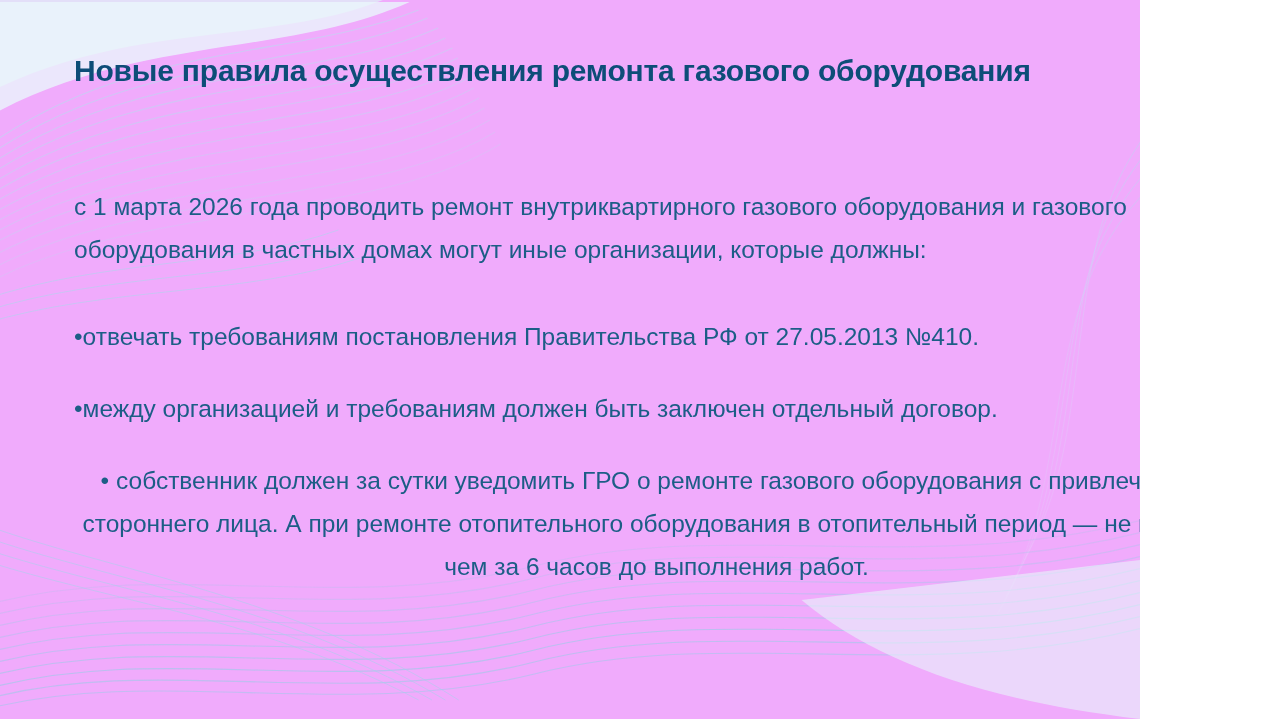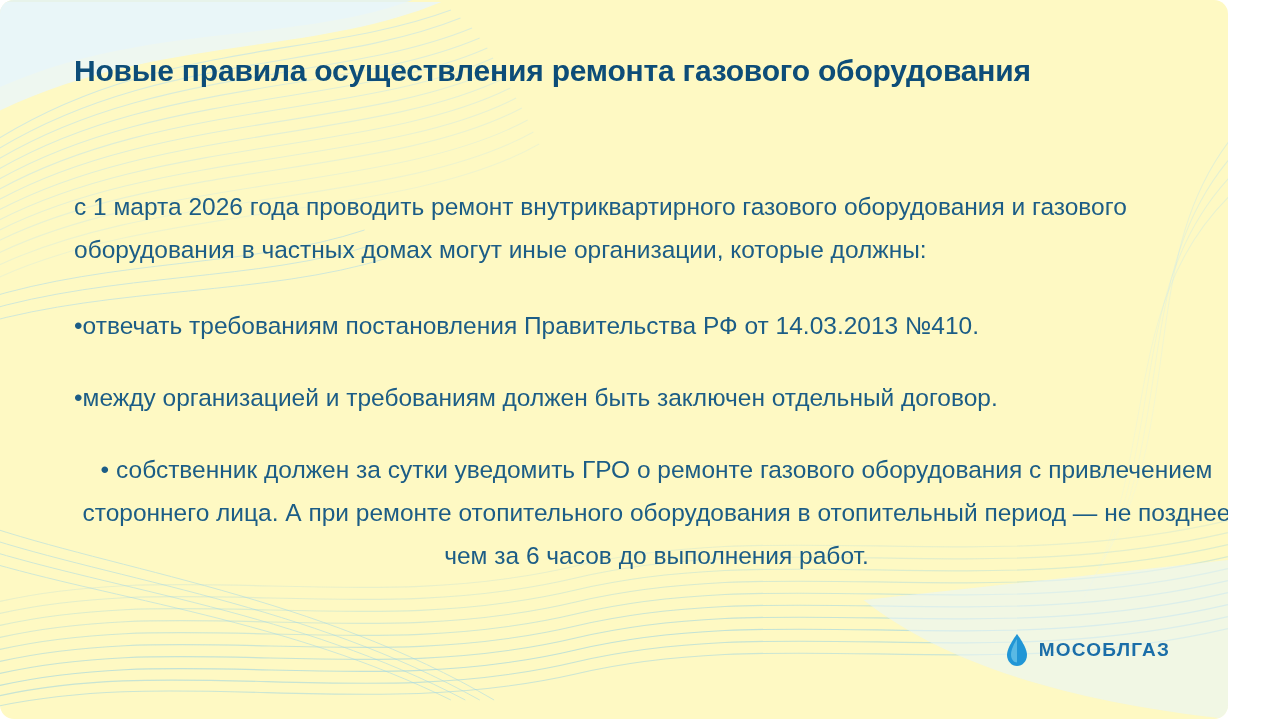--- a/index.html
+++ b/index.html
@@ -5,25 +5,24 @@
   html, body {
     margin: 0;
     padding: 0;
     background: #ffffff;
   }
   body {
     font-family: "Liberation Sans", sans-serif;
   }
   .slide {
     position: relative;
-    width: 1228px;
+    width: 1140px;
     height: 719px;
-    background: #fef9c3;
+    background: #f0abfc;
     overflow: hidden;
-    border-radius: 14px;
   }
   .bg-waves {
     position: absolute;
     inset: 0;
     width: 100%;
     height: 100%;
     pointer-events: none;
   }
   .content {
     position: relative;
@@ -48,21 +47,21 @@
     top: 185px;
     width: 1165px;
   }
   .para {
     color: #1c5d86;
     font-size: 24.5px;
     line-height: 43px;
     margin: 0 0 26px 0;
   }
   .para.lead {
-    margin-bottom: 33px;
+    margin-bottom: 44px;
   }
   .para.bullet {
     margin-bottom: 29px;
   }
   .para.last {
     margin-bottom: 0;
     text-align: center;
   }
   .logo {
     position: absolute;
@@ -157,29 +156,20 @@
 
     <path d="M1280,719 C1100,700 980,660 900,600 L1280,560 Z" fill="#e8f5fa" opacity="0.6"></path>
   </svg>
 
   <div class="content">
 
     <h1 class="slide-title">Новые правила осуществления ремонта газового оборудования</h1>
 
     <div class="body-block">
       <p class="para lead">с 1 марта 2026 года проводить ремонт внутриквартирного газового оборудования и газового оборудования в частных домах могут иные организации, которые должны:</p>
-      <p class="para bullet">•отвечать требованиям постановления Правительства РФ от 14.03.2013 №410.</p>
+      <p class="para bullet">•отвечать требованиям постановления Правительства РФ от 27.05.2013 №410.</p>
       <p class="para bullet">•между организацией и требованиям должен быть заключен отдельный договор.</p>
       <p class="para last">• собственник должен за сутки уведомить ГРО о ремонте газового оборудования с привлечением стороннего лица. А при ремонте отопительного оборудования в отопительный период — не позднее чем за 6 часов до выполнения работ.</p>
     </div>
 
-    <div class="logo">
-      <span class="logo-drop">
-        <svg viewBox="0 0 26 34" width="26" height="34">
-          <path d="M13 1 C13 1 3 14 3 22 C3 28.2 7.6 33 13 33 C18.4 33 23 28.2 23 22 C23 14 13 1 13 1 Z" fill="#2196d6"></path>
-          <path d="M13 6 C13 6 7 15 7 21.5 C7 26 9.7 29.5 13 29.5 Z" fill="#63bfe6" opacity="0.85"></path>
-        </svg>
-      </span>
-      <span class="logo-text">МОСОБЛГАЗ</span>
-    </div>
 
   </div>
 </div>
 
 </body></html>

